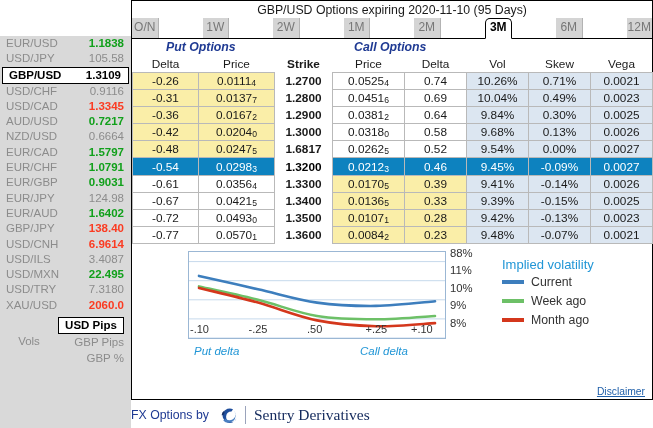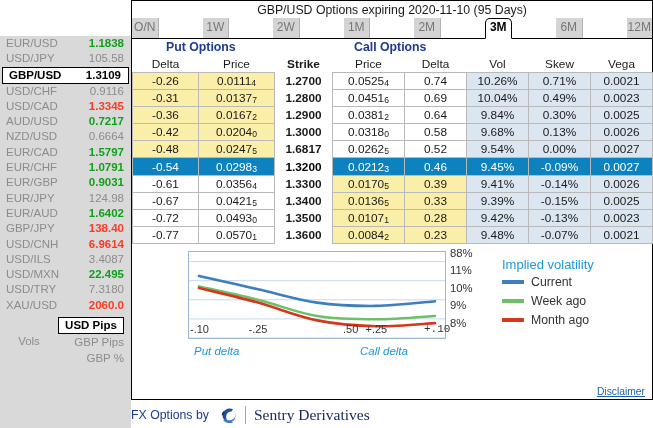--- a/index.html
+++ b/index.html
@@ -62,21 +62,21 @@
   .tab:last-child{border-right:none;}
   .tab.active{
     background:#fff;color:#000;font-weight:bold;
     border:1.4px solid #000;border-bottom:1.4px solid #fff;
     border-top-left-radius:5px;border-top-right-radius:5px;
     margin-bottom:-1.4px;z-index:3;line-height:17px;
   }
   
   #sections{position:relative;height:16px;}
   .sec-lbl{
-    position:absolute;font-weight:bold;
+    position:absolute;font-style:italic;font-weight:bold;
     font-size:12.3px;color:#1f3a93;top:1px;
   }
   
   table{border-collapse:collapse;width:100%;table-layout:fixed;}
   th{
     font-size:11.8px;font-weight:normal;color:#1a1a1a;
     height:17px;padding:0;text-align:center;
   }
   th.strike-h{font-weight:bold;}
   td{
@@ -381,23 +381,23 @@
     <div id="yaxis">
         <div class="ytick">88%</div>
         <div class="ytick">11%</div>
         <div class="ytick">10%</div>
         <div class="ytick">9%</div>
         <div class="ytick">8%</div>
       </div>
     <div id="xaxis">
         <span class="xtick" style="left: 2px;">-.10</span>
         <span class="xtick" style="left: 60.5px;">-.25</span>
-        <span class="xtick" style="left: 119px; margin-left: 36px;">.50</span>
+        <span class="xtick" style="left: 119px;">.50</span>
         <span class="xtick" style="left: 177.5px;">+.25</span>
-        <span class="xtick" style="left: 236px; font-family: Liberation Mono, monospace;">+.10</span>
+        <span class="xtick" style="left: 223px;">+.10</span>
       </div>
     <div class="axis-cap" style="left:62px;">Put delta</div>
     <div class="axis-cap" style="left:228px;">Call delta</div>
     <div id="legend">
       <div class="leg-title">Implied volatility</div>
       <div id="legend-rows">
           <div class="leg-row">
             <span class="leg-swatch" style="background: rgb(61, 126, 189);"></span>
             <span class="leg-lbl">Current</span>
           </div>

